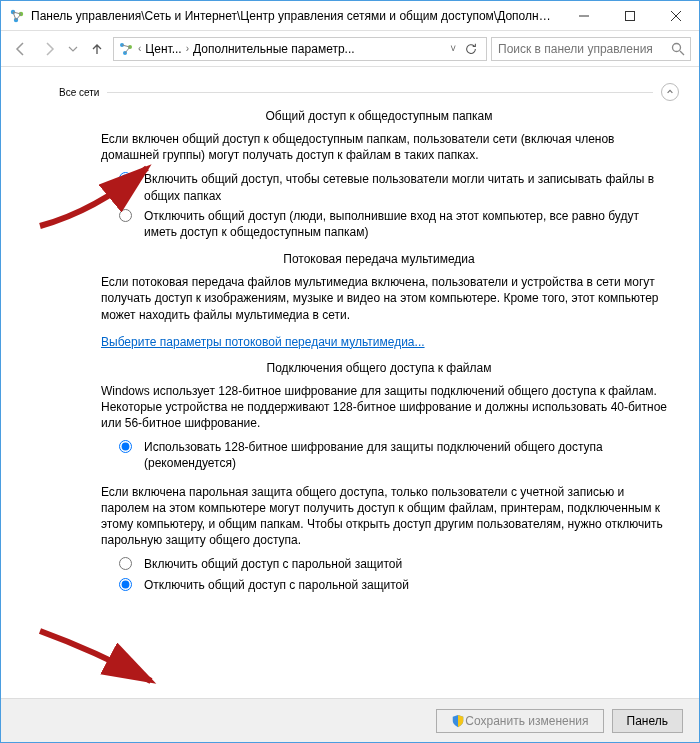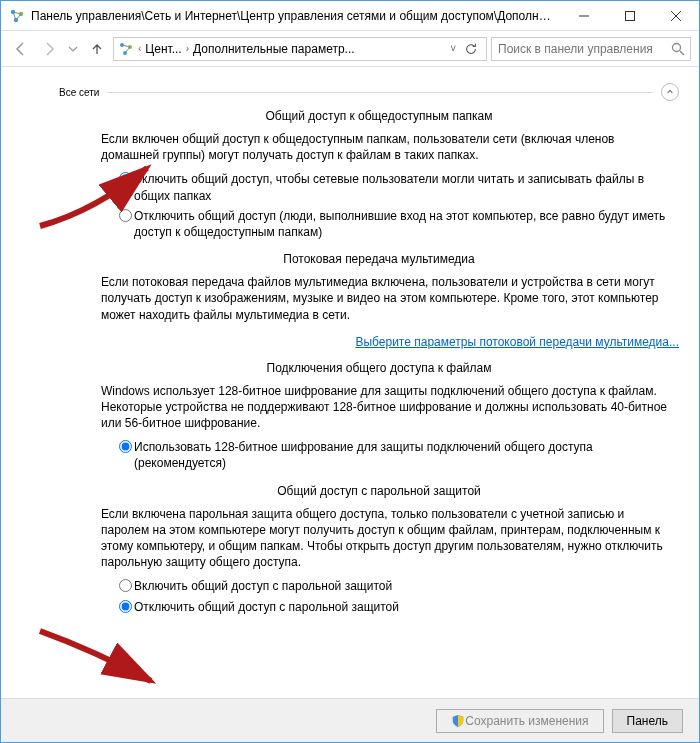--- a/index.html
+++ b/index.html
@@ -112,35 +112,35 @@
   .section-desc {
     margin-left: 22px;
     margin-right: 8px;
     margin-bottom: 8px;
     line-height: 1.35;
   }
   .radio-group { margin-left: 40px; margin-right:8px;}
   .radio-item {
     display:flex;
     align-items:flex-start;
-    gap: 2px;
+    gap: 12px;
     margin-bottom: 4px;
     line-height:1.35;
   }
   .radio-item input[type=radio] {
     margin: 1px 0 0 0;
     width:13px; height:13px;
   }
   .radio-item label { flex:1; }
   .link-text {
     color: #0066cc;
     margin-left: 22px;
     display:block;
     margin-top:12px;
-    text-align:right;
+    text-align:left;
   }
 
   .arrow-overlay {
     position: absolute;
     pointer-events: none;
   }
   .arrow1 { left: 34px; top: 155px; width: 130px; height: 75px; }
   .arrow2 { left: 34px; top: 620px; width: 130px; height: 80px; }
   .arrow-overlay svg { width:100%; height:100%; }
 
@@ -306,24 +306,20 @@
     <div class="section-desc">Windows использует 128-битное шифрование для защиты подключений общего доступа к файлам. Некоторые устройства не поддерживают 128-битное шифрование и должны использовать 40-битное или 56-битное шифрование.</div>
     <div class="radio-group">
       <div class="radio-item">
         <input type="radio" name="enc" checked="" style="">
         <label>Использовать 128-битное шифрование для защиты подключений общего доступа (рекомендуется)</label>
       </div>
     </div>
   </div>
 
   <div class="section">
-    <div class="section-header">
-      <span class="section-title">Общий доступ с парольной защитой</span>
-      <span class="section-line"></span>
-    </div>
     <div class="section-desc">Если включена парольная защита общего доступа, только пользователи с учетной записью и паролем на этом компьютере могут получить доступ к общим файлам, принтерам, подключенным к этому компьютеру, и общим папкам. Чтобы открыть доступ другим пользователям, нужно отключить парольную защиту общего доступа.</div>
     <div class="radio-group">
       <div class="radio-item">
         <input type="radio" name="pwd" style="">
         <label>Включить общий доступ с парольной защитой</label>
       </div>
       <div class="radio-item">
         <input type="radio" name="pwd" checked="" style="">
         <label>Отключить общий доступ с парольной защитой</label>
       </div>

